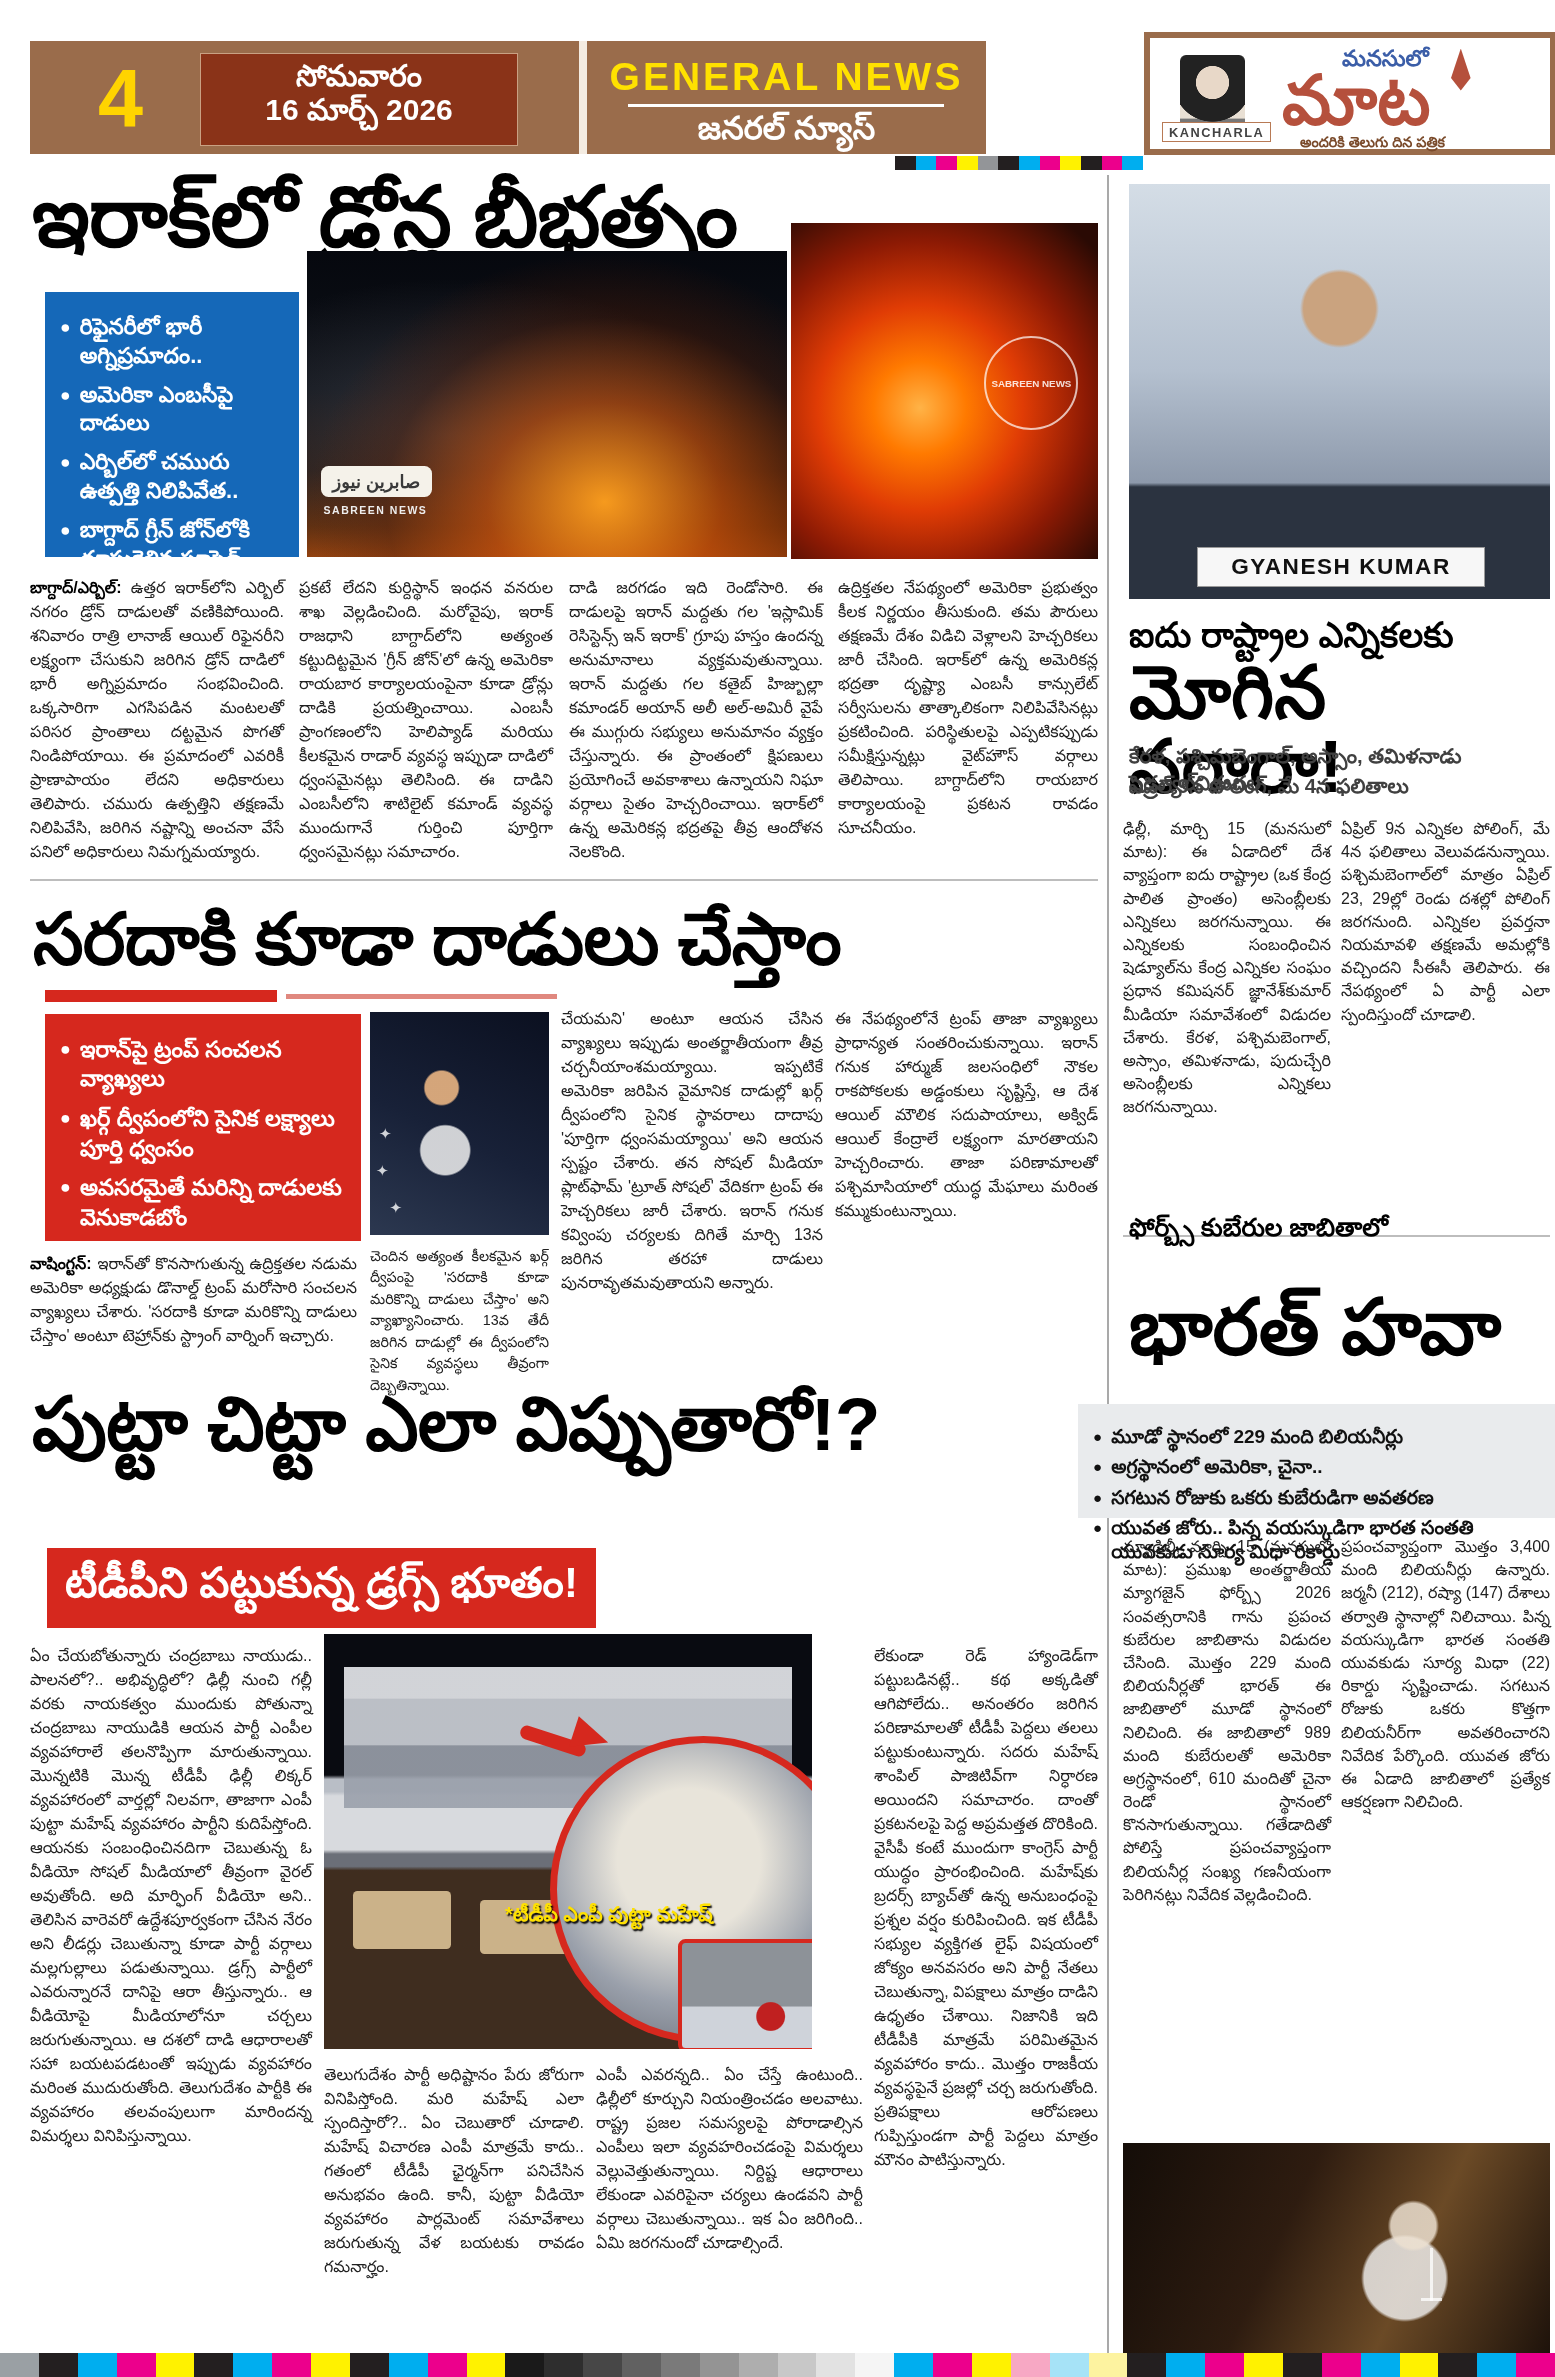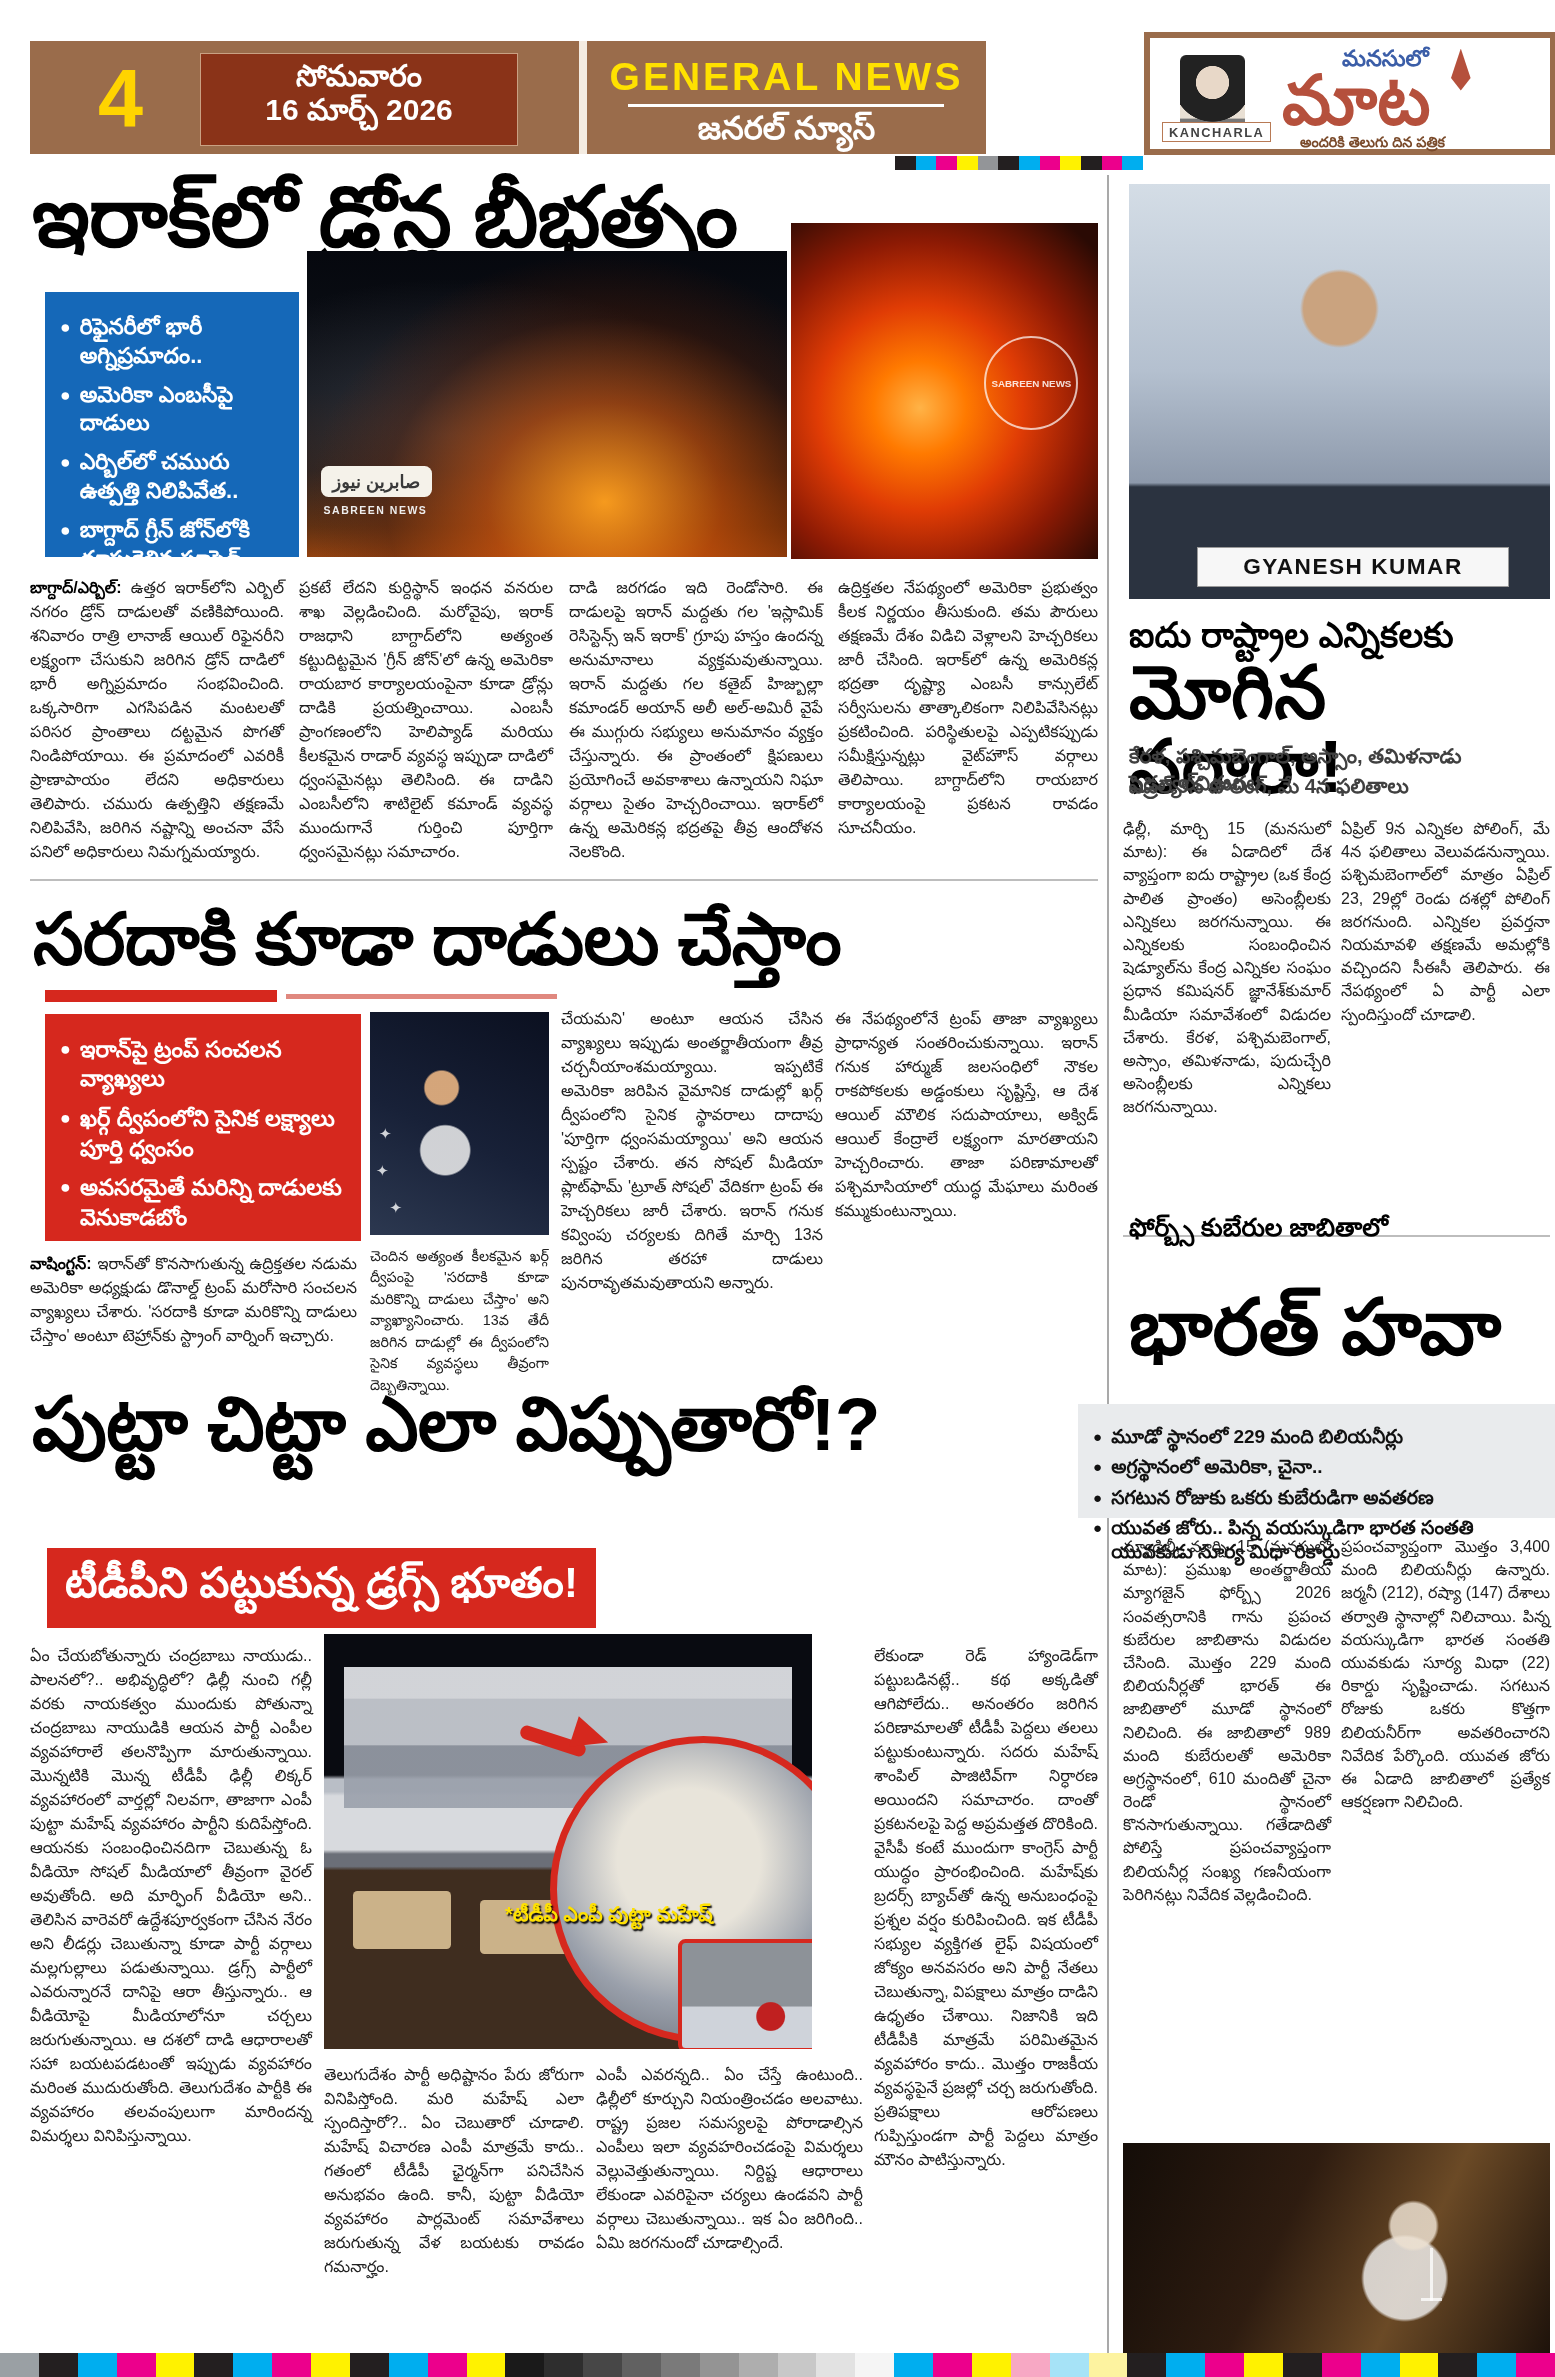--- a/index.html
+++ b/index.html
@@ -62,21 +62,21 @@
      font-size:9.8px;font-weight:700;display:flex;align-items:center;justify-content:center;text-align:center;}
   .trump{background:
      radial-gradient(circle at 40% 34%,rgba(233,180,130,.9) 0 9%,transparent 10%),
      radial-gradient(circle at 42% 62%,rgba(240,240,240,.85) 0 14%,transparent 15%),
      linear-gradient(205deg,#0b1020 0%,#182138 55%,#2c3850 100%);}
   .star{position:absolute;color:rgba(255,255,255,.8);font-size:15px;}
   .gyanesh{background:
      radial-gradient(circle at 50% 30%,#caa37f 0 10%,transparent 11%),
      linear-gradient(180deg,#d4dde6 0%,#b4c0cf 45%,#8d99ab 72%,#2b3340 73% 100%);}
   .nameplate{background:#f7f7f7;border:0.8px solid #999;color:#111;font-weight:800;font-size:22.6px;
-     letter-spacing:1.5px;text-align:center;padding:6px 12px;}
+     letter-spacing:1.5px;text-align:center;padding:6px 0;}
   .party{background:linear-gradient(180deg,#090b11 0 34%,#b9bec6 35% 38%,#d8dade 39% 52%,#6b6f78 53% 56%,#3f2d1f 57% 100%);}
   .party .pergola{position:absolute;left:4%;top:8%;width:92%;height:34%;
      background:linear-gradient(180deg,#e8eaee 0 22%,#cfd3da 23% 55%,#9aa0ab 56% 100%);opacity:.9;}
   .party .sofa{position:absolute;background:#cbb289;border-radius:4.5px;}
   .party .inset-circle{position:absolute;border:7.5px solid #d6281e;border-radius:50%;
      background:radial-gradient(circle at 45% 40%,#e8e4da 0 30%,#9aa0ab 60%,#5b5f68 100%);}
   .party .arrow{position:absolute;width:0;height:0;border-top:16.6px solid transparent;
      border-bottom:16.6px solid transparent;border-left:36px solid #d6281e;transform:rotate(18deg);}
   .party .arrow-tail{position:absolute;background:#d6281e;height:13.5px;border-radius:6.8px;transform:rotate(18deg);}
   .party-caption{color:#ffe100;font-size:20.3px;font-weight:800;text-shadow:1.5px 1.5px 1.5px #000;}

